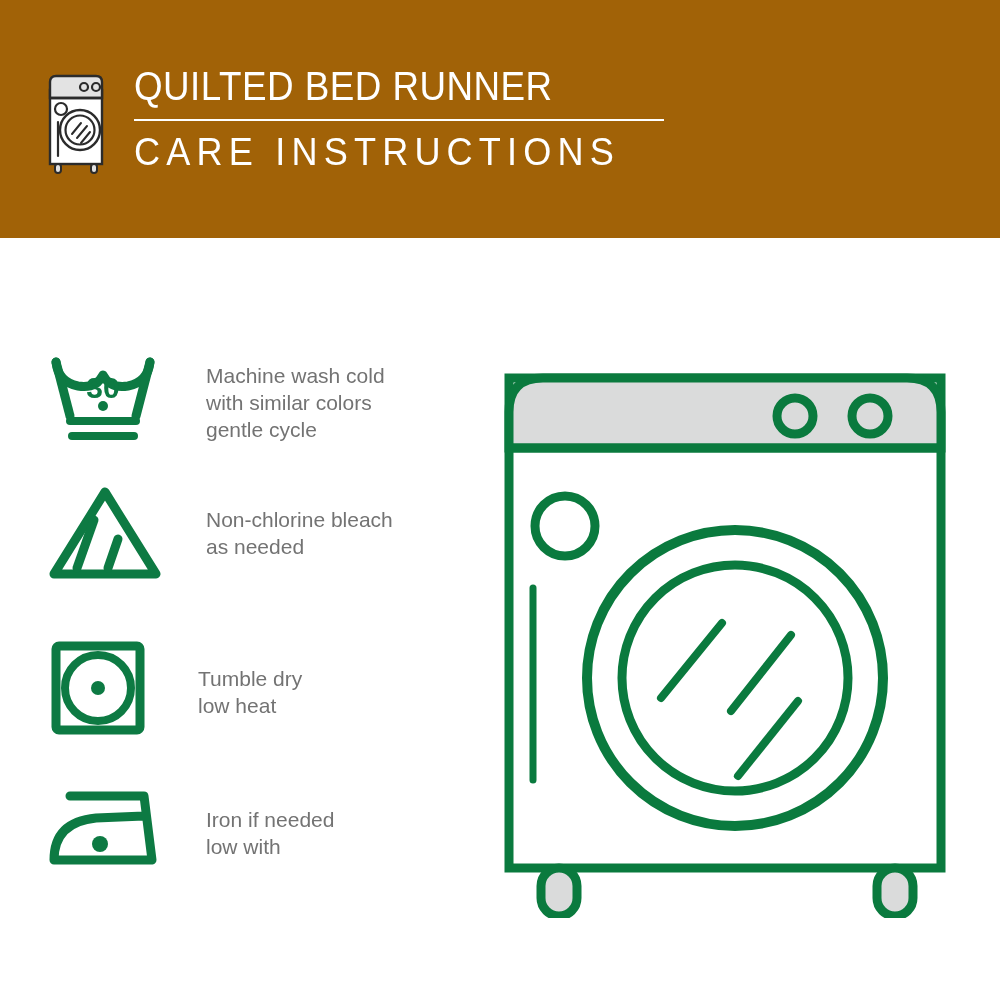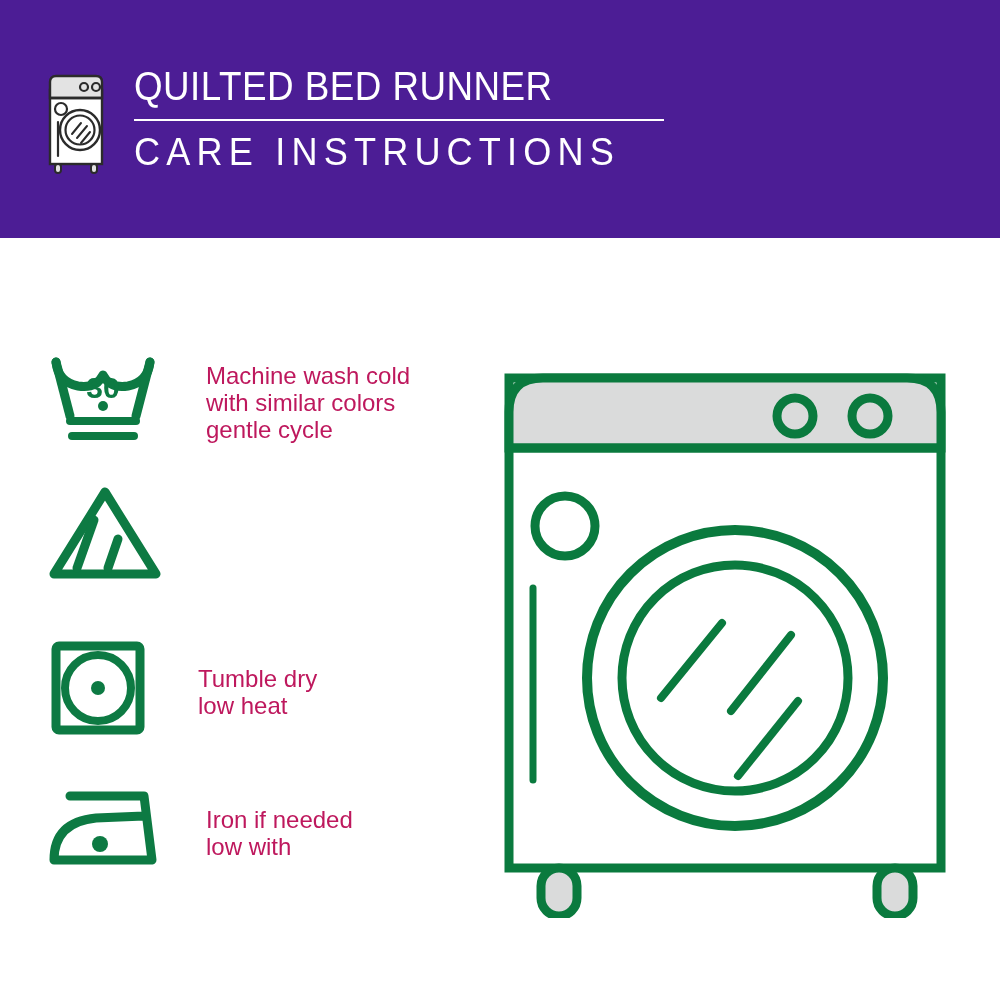--- a/index.html
+++ b/index.html
@@ -7,21 +7,21 @@
     width:1000px;height:1000px;
     background:#ffffff;
     font-family:"Liberation Sans", sans-serif;
     overflow:hidden;
     position:relative;
   }
 
   
   .header{
     position:absolute;left:0;top:0;width:1000px;height:238px;
-    background:#4c1d95;
+    background:#a16207;
   }
   .header-inner{
     position:absolute;left:44px;top:62px;
     display:flex;align-items:flex-start;
   }
   .logo-mark{
     width:64px;height:112px;flex:0 0 64px;margin-top:6px;
   }
   .title-block{
     margin-left:26px;padding-top:4px;
@@ -54,22 +54,22 @@
   
   .care-list{
     position:absolute;left:0;top:238px;width:460px;height:570px;
   }
   .care-row{
     position:absolute;left:48px;display:flex;align-items:flex-start;
   }
   .care-row .sym{flex:0 0 auto;}
   .care-text{
     margin-left:0;
-    color:#be185d;
-    font-size:24px;
+    color:#737373;
+    font-size:21px;
     line-height:27px;
     font-weight:400;
     white-space:pre-line;
   }
 
   #row-wash   {top:110px;}
   #row-bleach {top:244px;}
   #row-dry    {top:400px;}
   #row-iron   {top:550px;}
 
@@ -150,20 +150,22 @@
   <div class="care-row" id="row-bleach">
     <span class="sym">
       <svg viewBox="0 0 120 100" width="120" height="100" aria-hidden="true">
         <g fill="none" stroke="#0d7a43" stroke-width="9" stroke-linejoin="round" stroke-linecap="round">
           <path d="M57 10 L108 92 L6 92 Z"></path>
           <line x1="46" y1="38" x2="29" y2="86"></line>
           <line x1="70" y1="57" x2="60" y2="86"></line>
         </g>
       </svg>
     </span>
+    <div class="care-text">Non-chlorine bleach
+as needed</div>
   </div>
 
   <div class="care-row" id="row-dry">
     <span class="sym">
       <svg viewBox="0 0 100 100" width="100" height="100" aria-hidden="true">
         <rect x="8" y="8" width="84" height="84" rx="3" fill="none" stroke="#0d7a43" stroke-width="9"></rect>
         <circle cx="50" cy="50" r="33" fill="none" stroke="#0d7a43" stroke-width="8"></circle>
         <circle cx="50" cy="50" r="7" fill="#0d7a43"></circle>
       </svg>
     </span>

